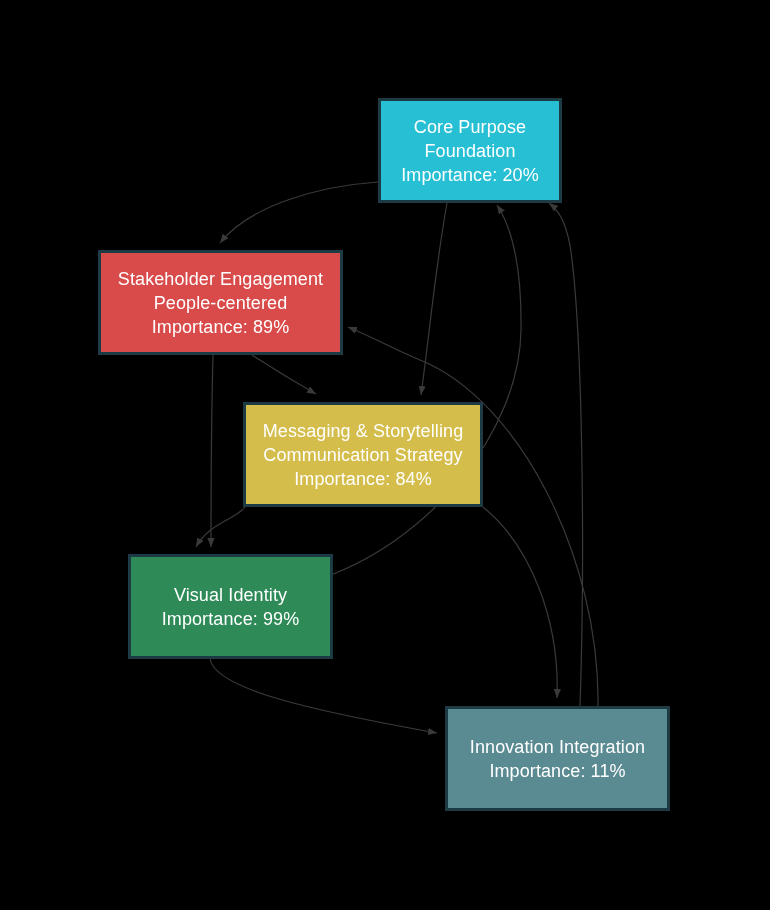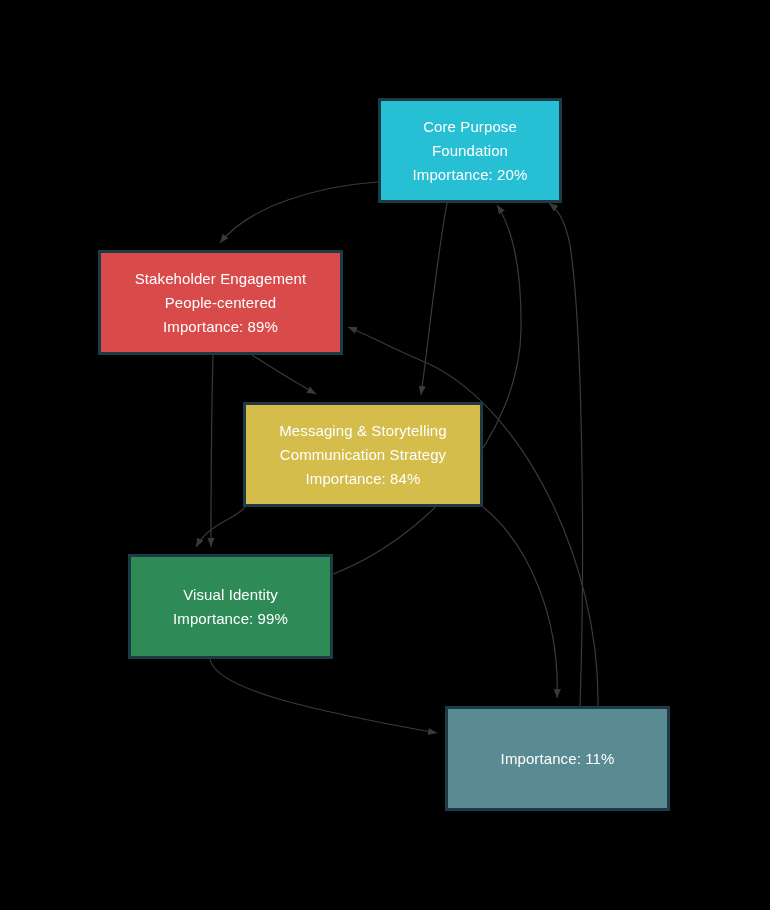--- a/index.html
+++ b/index.html
@@ -29,21 +29,21 @@
   .node {
     position: absolute;
     box-sizing: border-box;
     border: 3px solid #1d3b45;
     display: flex;
     flex-direction: column;
     align-items: center;
     justify-content: center;
     text-align: center;
     color: #ffffff;
-    font-size: 15px;
+    font-size: 18px;
     line-height: 24px;
     letter-spacing: 0.1px;
     z-index: 2;
   }
   .node .line {
     display: block;
     white-space: nowrap;
   }
 </style>
 </head>
@@ -85,17 +85,18 @@
       <div class="node" style="left: 243px; top: 402px; width: 240px; height: 105px; background: rgb(212, 189, 74); border-color: rgb(29, 59, 69); color: rgb(255, 255, 255);">
         <span class="line">Messaging &amp; Storytelling</span>
         <span class="line">Communication Strategy</span>
         <span class="line">Importance: 84%</span>
       </div>
       <div class="node" style="left: 108px; top: 554px; width: 205px; height: 105px; background: rgb(46, 139, 87); border-color: rgb(29, 59, 69); color: rgb(255, 255, 255); margin-left: 20px;">
         <span class="line">Visual Identity</span>
         <span class="line">Importance: 99%</span>
       </div>
       <div class="node" style="left: 445px; top: 706px; width: 225px; height: 105px; background: rgb(90, 138, 146); border-color: rgb(29, 59, 69); color: rgb(255, 255, 255);">
+        <span class="line">Innovation Integration</span>
         <span class="line">Importance: 11%</span>
       </div>
     </div>
 
 </div>
 
 </body></html>

